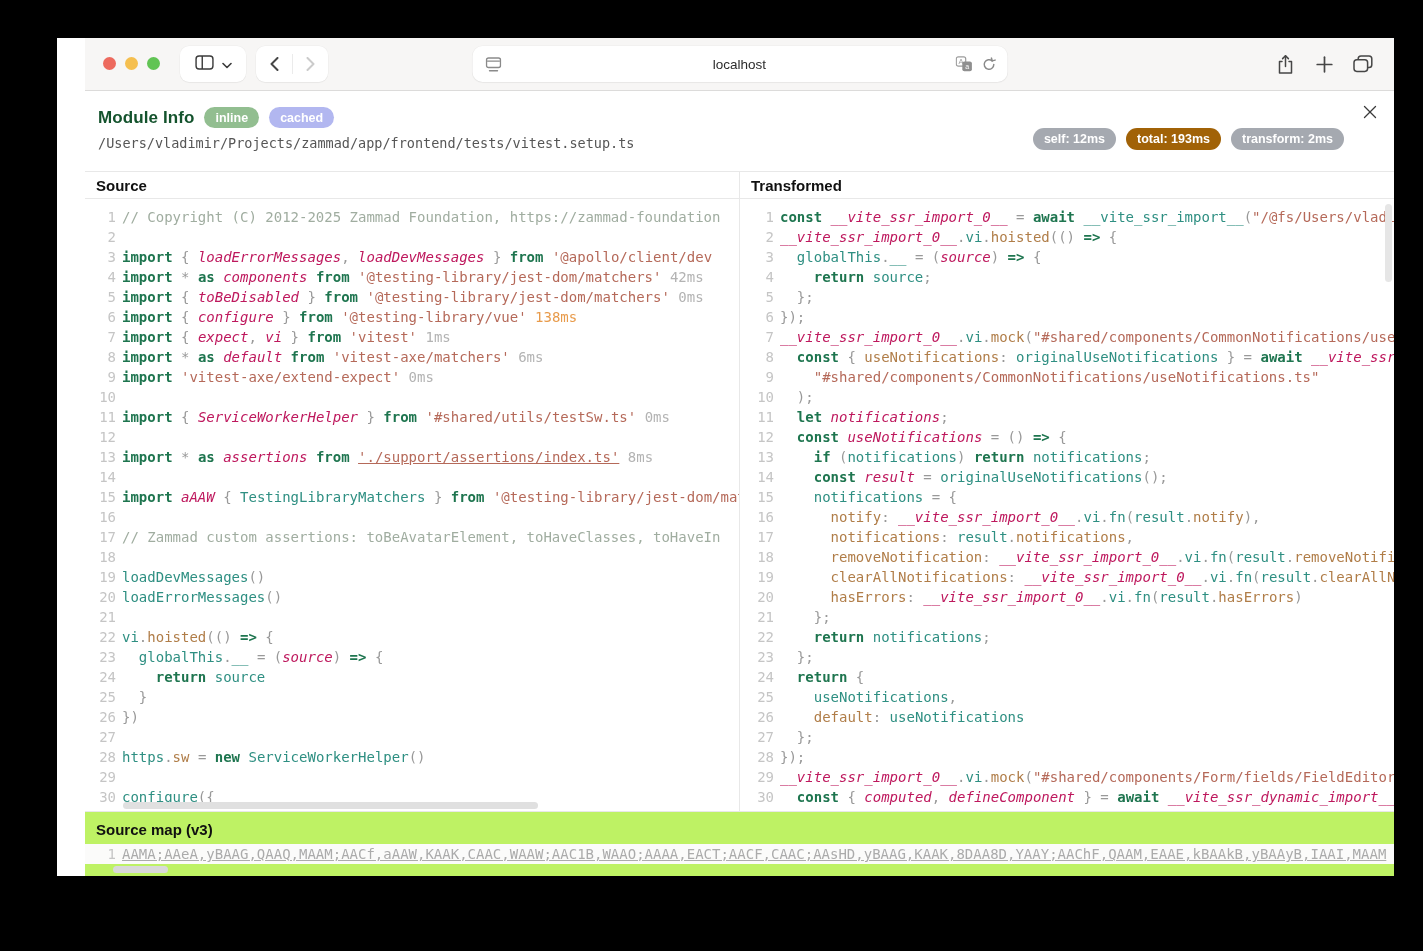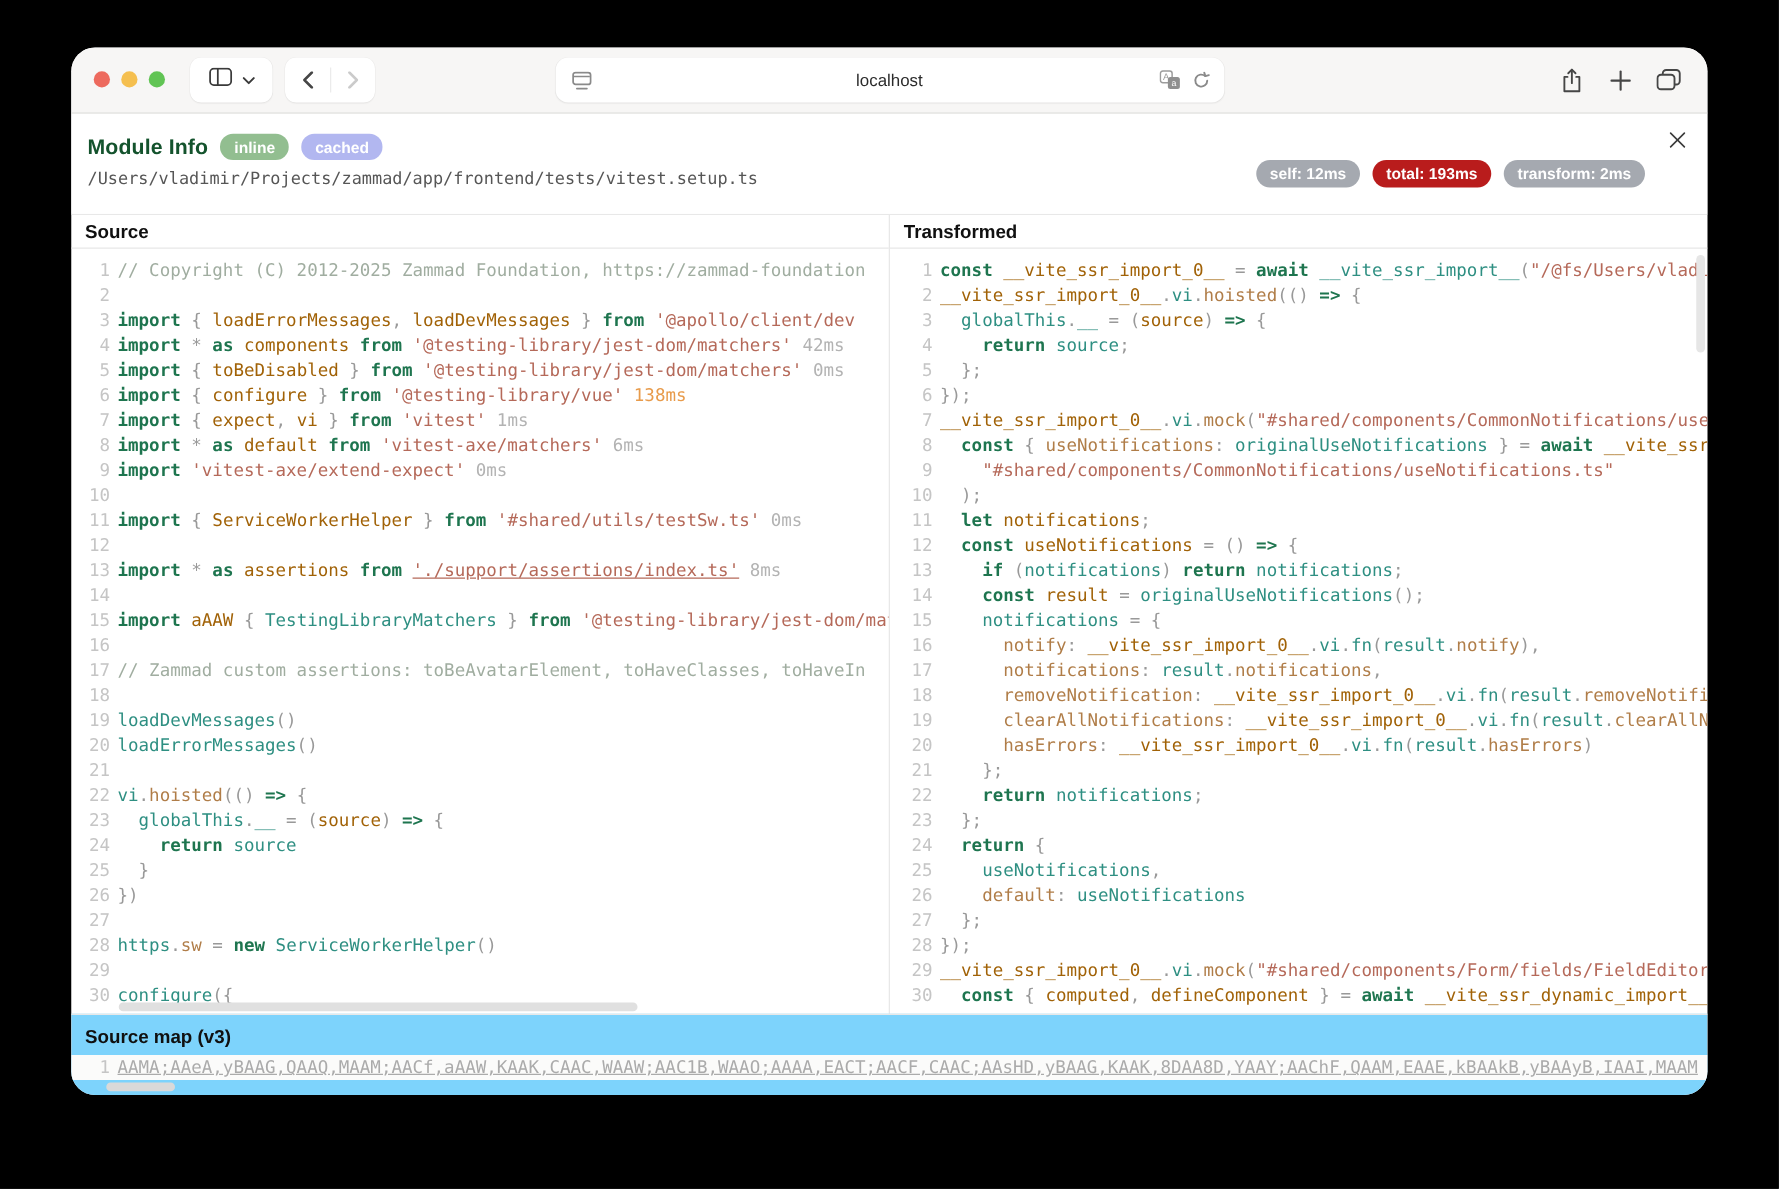--- a/index.html
+++ b/index.html
@@ -1,17 +1,17 @@
 <!DOCTYPE html>
 <html><head>
 <meta charset="utf-8">
 <style>
   html,body{margin:0;padding:0;background:#000;}
   body{width:1423px;height:951px;position:relative;overflow:hidden;font-family:"Liberation Sans",sans-serif;}
-  .window{position:absolute;left:57px;top:38px;width:1309px;height:838px;background:#fff;border-radius:19px;overflow:hidden;display:flex;flex-direction:column;box-shadow:0 22px 70px rgba(0,0,0,.6);}
+  .window{position:absolute;left:57px;top:38px;width:1309px;height:838px;background:#fff;border-radius:0;overflow:hidden;display:flex;flex-direction:column;box-shadow:0 22px 70px rgba(0,0,0,.6);padding-left:28px;}
   
   .toolbar{height:52px;flex:none;background:#f7f6f5;border-bottom:1px solid #dcdbda;position:relative;}
   .traffic{position:absolute;left:18px;top:19px;display:flex;gap:9px;}
   .light{width:13px;height:13px;border-radius:50%;}
   .pill{position:absolute;top:8px;height:36px;background:#fff;border-radius:9px;display:flex;align-items:center;justify-content:center;box-shadow:0 0 0 .5px rgba(0,0,0,.04),0 1px 1px rgba(0,0,0,.04);}
   .pill-sidebar{left:95px;width:66px;gap:8px;}
   .pill-nav{left:171px;width:72px;gap:0;}
   .nav-half{width:35px;height:36px;display:flex;align-items:center;justify-content:center;}
   .nav-div{width:1px;height:20px;background:#ebebeb;}
   .urlbar{position:absolute;left:50%;transform:translateX(-50%);top:8px;width:535px;height:36px;background:#fff;border-radius:10px;box-shadow:0 0 0 .5px rgba(0,0,0,.04),0 1px 1px rgba(0,0,0,.04);display:flex;align-items:center;}
@@ -35,32 +35,32 @@
   .pane+.pane{border-left:1px solid #e8e8e8;}
   .pane-title{height:27px;box-sizing:border-box;border-bottom:1px solid #e8e8e8;font-size:15px;font-weight:700;color:#101010;display:flex;align-items:center;padding-left:11px;flex:none;}
   .code{flex:1;overflow:hidden;padding-top:8px;font-family:"DejaVu Sans Mono",monospace;font-size:14px;line-height:20px;}
   .code-row{height:20px;display:flex;white-space:pre;overflow:hidden;}
   .ln{flex:none;width:31px;text-align:right;color:#c5c5c5;}
   .pane-transformed .ln{width:34px;}
   .codetext{flex:none;padding-left:6px;color:#393a34;}
   .tok-kw{color:#1e754f;font-weight:600;}
   .tok-cm{color:#a0ada0;}
   .tok-str{color:#b56959;}
-  .tok-var{color:#a16207;}
+  .tok-var{color:#be185d;font-style:italic;}
   .tok-fn{color:#2e8f82;}
   .tok-prop{color:#b07d48;}
   .tok-pun{color:#999999;}
   .tok-t{color:#393a34;}
   .tok-tim{color:#b3b3b3;}
   .tok-timo{color:#e89b4b;}
   .tok-link{color:#b56959;text-decoration:underline;}
   .hscroll{position:absolute;left:38px;bottom:2px;width:415px;height:7px;border-radius:4px;background:#e0e0e0;}
   .vscroll{position:absolute;right:2px;top:32px;width:7px;height:78px;border-radius:4px;background:#e6e6e6;}
   
-  .sm{flex:none;height:64px;border-top:1px solid #e8e8e8;background:#7dd3fc;position:relative;}
+  .sm{flex:none;height:64px;border-top:1px solid #e8e8e8;background:#bef264;position:relative;}
   .sm-title{padding:9px 0 0 11px;font-size:15px;font-weight:700;color:#101010;}
   .sm-row{margin-top:6px;display:flex;white-space:pre;overflow:hidden;font-family:"DejaVu Sans Mono",monospace;font-size:14px;line-height:20px;background:#fbfbfa;}
   .sm-row .ln{width:31px;}
   .sm-map{padding-left:6px;color:#ababab;text-decoration:underline;}
   .sm-scroll{position:absolute;left:28px;bottom:3px;width:55px;height:7px;border-radius:4px;background:#d9d9d9;}
 </style>
 </head>
 <body>
 
 <div class="window">
@@ -151,21 +151,21 @@
   </div>
 
   <div class="mod-header">
     <div class="mi-row">
       <span class="mi-title">Module Info</span>
       <span class="badge" style="background-color: rgb(146, 190, 144);">inline</span>
       <span class="badge" style="background-color: rgb(178, 183, 240);">cached</span>
     </div>
     <div class="timings">
       <span class="timing" style="background-color: rgb(165, 169, 176);">self: 12ms</span>
-      <span class="timing" style="background-color: #b91c1c;">total: 193ms</span>
+      <span class="timing" style="background-color: #a16207;">total: 193ms</span>
       <span class="timing" style="background-color: rgb(165, 169, 176);">transform: 2ms</span>
     </div>
     <span class="close-btn">
       <span>
         <svg width="16" height="16" viewBox="0 0 16 16">
             <line x1="2.5" y1="2.5" x2="13.5" y2="13.5" stroke="#3a3a3a" stroke-width="1.3" stroke-linecap="round"></line>
             <line x1="13.5" y1="2.5" x2="2.5" y2="13.5" stroke="#3a3a3a" stroke-width="1.3" stroke-linecap="round"></line>
           </svg>
       </span>
     </span>

